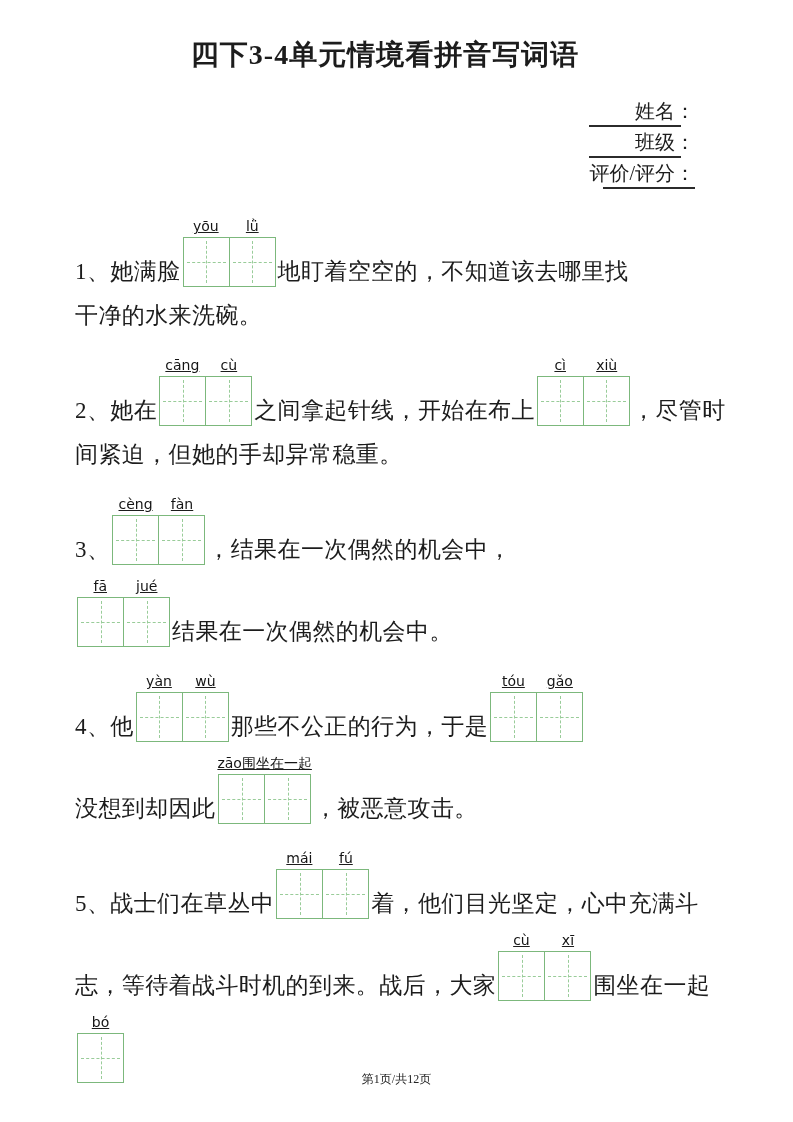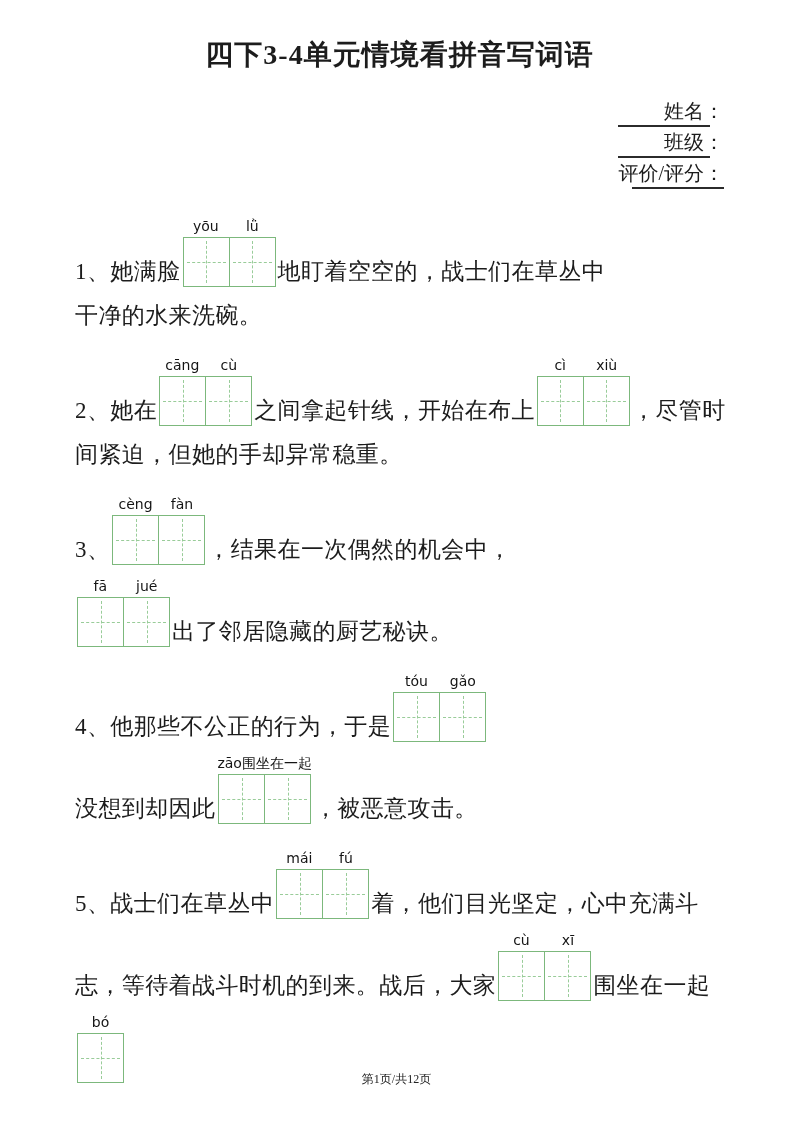--- a/index.html
+++ b/index.html
@@ -10,21 +10,21 @@
   * { box-sizing: border-box; }
   html, body { margin: 0; padding: 0; }
   body {
     width: 793px; height: 1122px;
     background: #ffffff;
     color: var(--ink);
     font-family: "Liberation Serif", serif;
     position: relative;
     overflow: hidden;
   }
-  .content { padding: 0 69px 0 75px; }
+  .content { padding: 0 98px 0 75px; }
 
   .title {
     margin-top: 38px;
     text-align: center;
     font-size: 28px;
     line-height: 34px;
     font-weight: 700;
     letter-spacing: 1px;
   }
 
@@ -60,20 +60,21 @@
     letter-spacing: 0.4px;
   }
 
   
   .wb {
     display: inline-flex;
     flex-direction: column;
     align-items: center;
     margin: 0 2px;
     flex: 0 0 auto;
+    text-decoration: underline;
   }
   .pys { display: flex; width: 100%; margin-bottom: 3px; }
   .py {
     flex: 1 1 0;
     text-align: center;
     font-family: "DejaVu Sans", sans-serif;
     font-size: 14px;
     line-height: 16px;
     color: #141414;
   }
@@ -131,21 +132,21 @@
         <span class="pys">
           <span class="py">yōu</span>
           <span class="py">lǜ</span>
         </span>
         <span class="cells">
           <span class="cell"></span>
           <span class="cell"></span>
         </span>
       </span>
       <span class="tx">地盯着空空的</span>
-      <span class="tx">，战士们在草丛中</span>
+      <span class="tx">，不知道该去哪里找</span>
     </div>
     <div class="line">
       <span class="tx">干净的水来洗碗。</span>
     </div>
   </div>
 
   <div class="q">
     <div class="line">
       <span class="tx">2、</span>
         <span class="tx">她在</span>
@@ -196,28 +197,38 @@
       <span class="wb">
         <span class="pys">
           <span class="py">fā</span>
           <span class="py">jué</span>
         </span>
         <span class="cells">
           <span class="cell"></span>
           <span class="cell"></span>
         </span>
       </span>
-      <span class="tx">出了邻居隐藏的厨艺秘诀。</span>
+      <span class="tx">结果在一次偶然的机会中。</span>
     </div>
   </div>
 
   <div class="q">
     <div class="line">
       <span class="tx">4、</span>
         <span class="tx">他</span>
+      <span class="wb">
+        <span class="pys">
+          <span class="py">yàn</span>
+          <span class="py">wù</span>
+        </span>
+        <span class="cells">
+          <span class="cell"></span>
+          <span class="cell"></span>
+        </span>
+      </span>
       <span class="tx">那些不公正的行为，于是</span>
       <span class="wb">
         <span class="pys">
           <span class="py">tóu</span>
           <span class="py">gǎo</span>
         </span>
         <span class="cells">
           <span class="cell"></span>
           <span class="cell"></span>
         </span>

